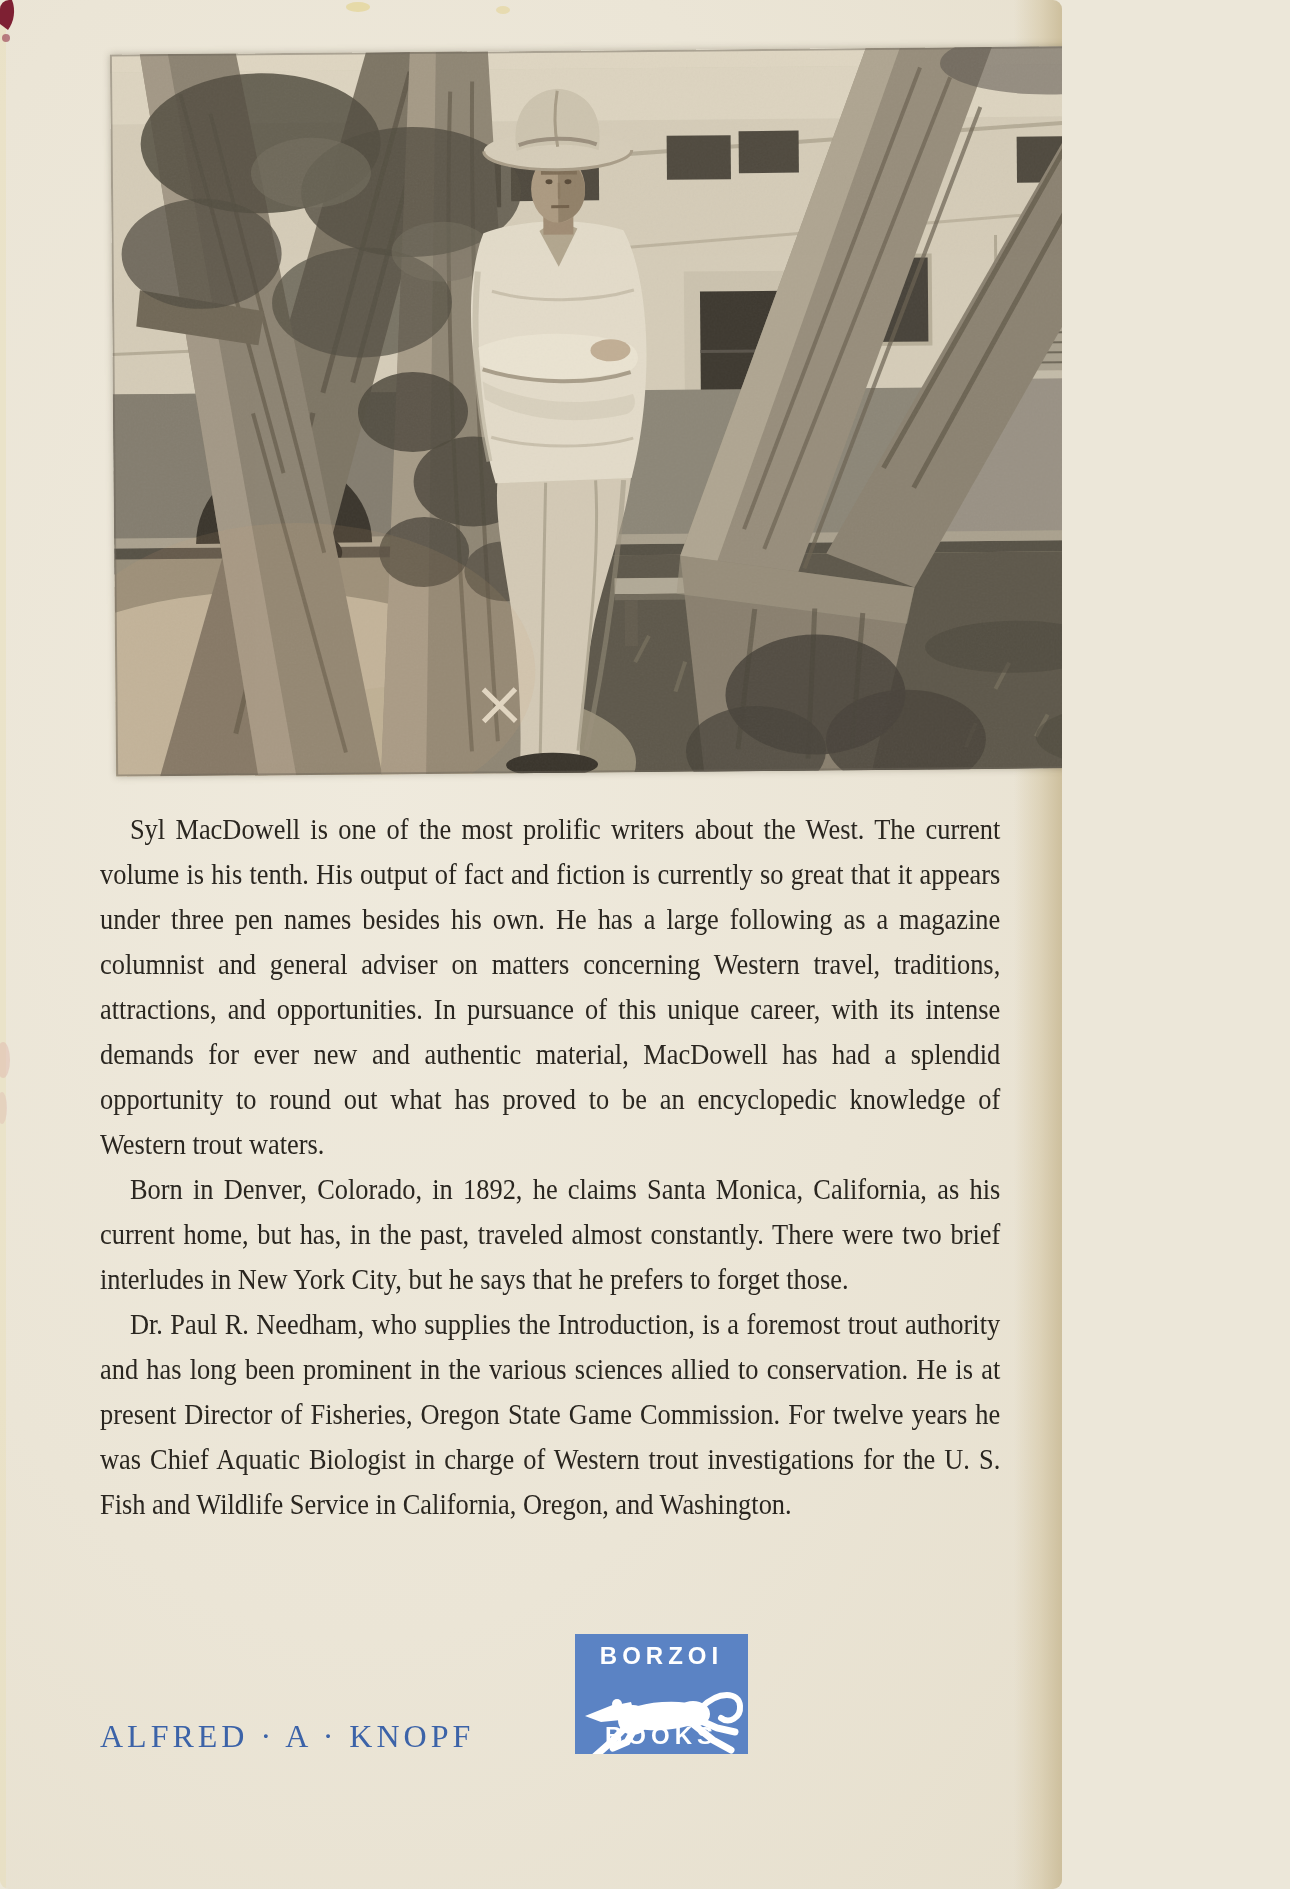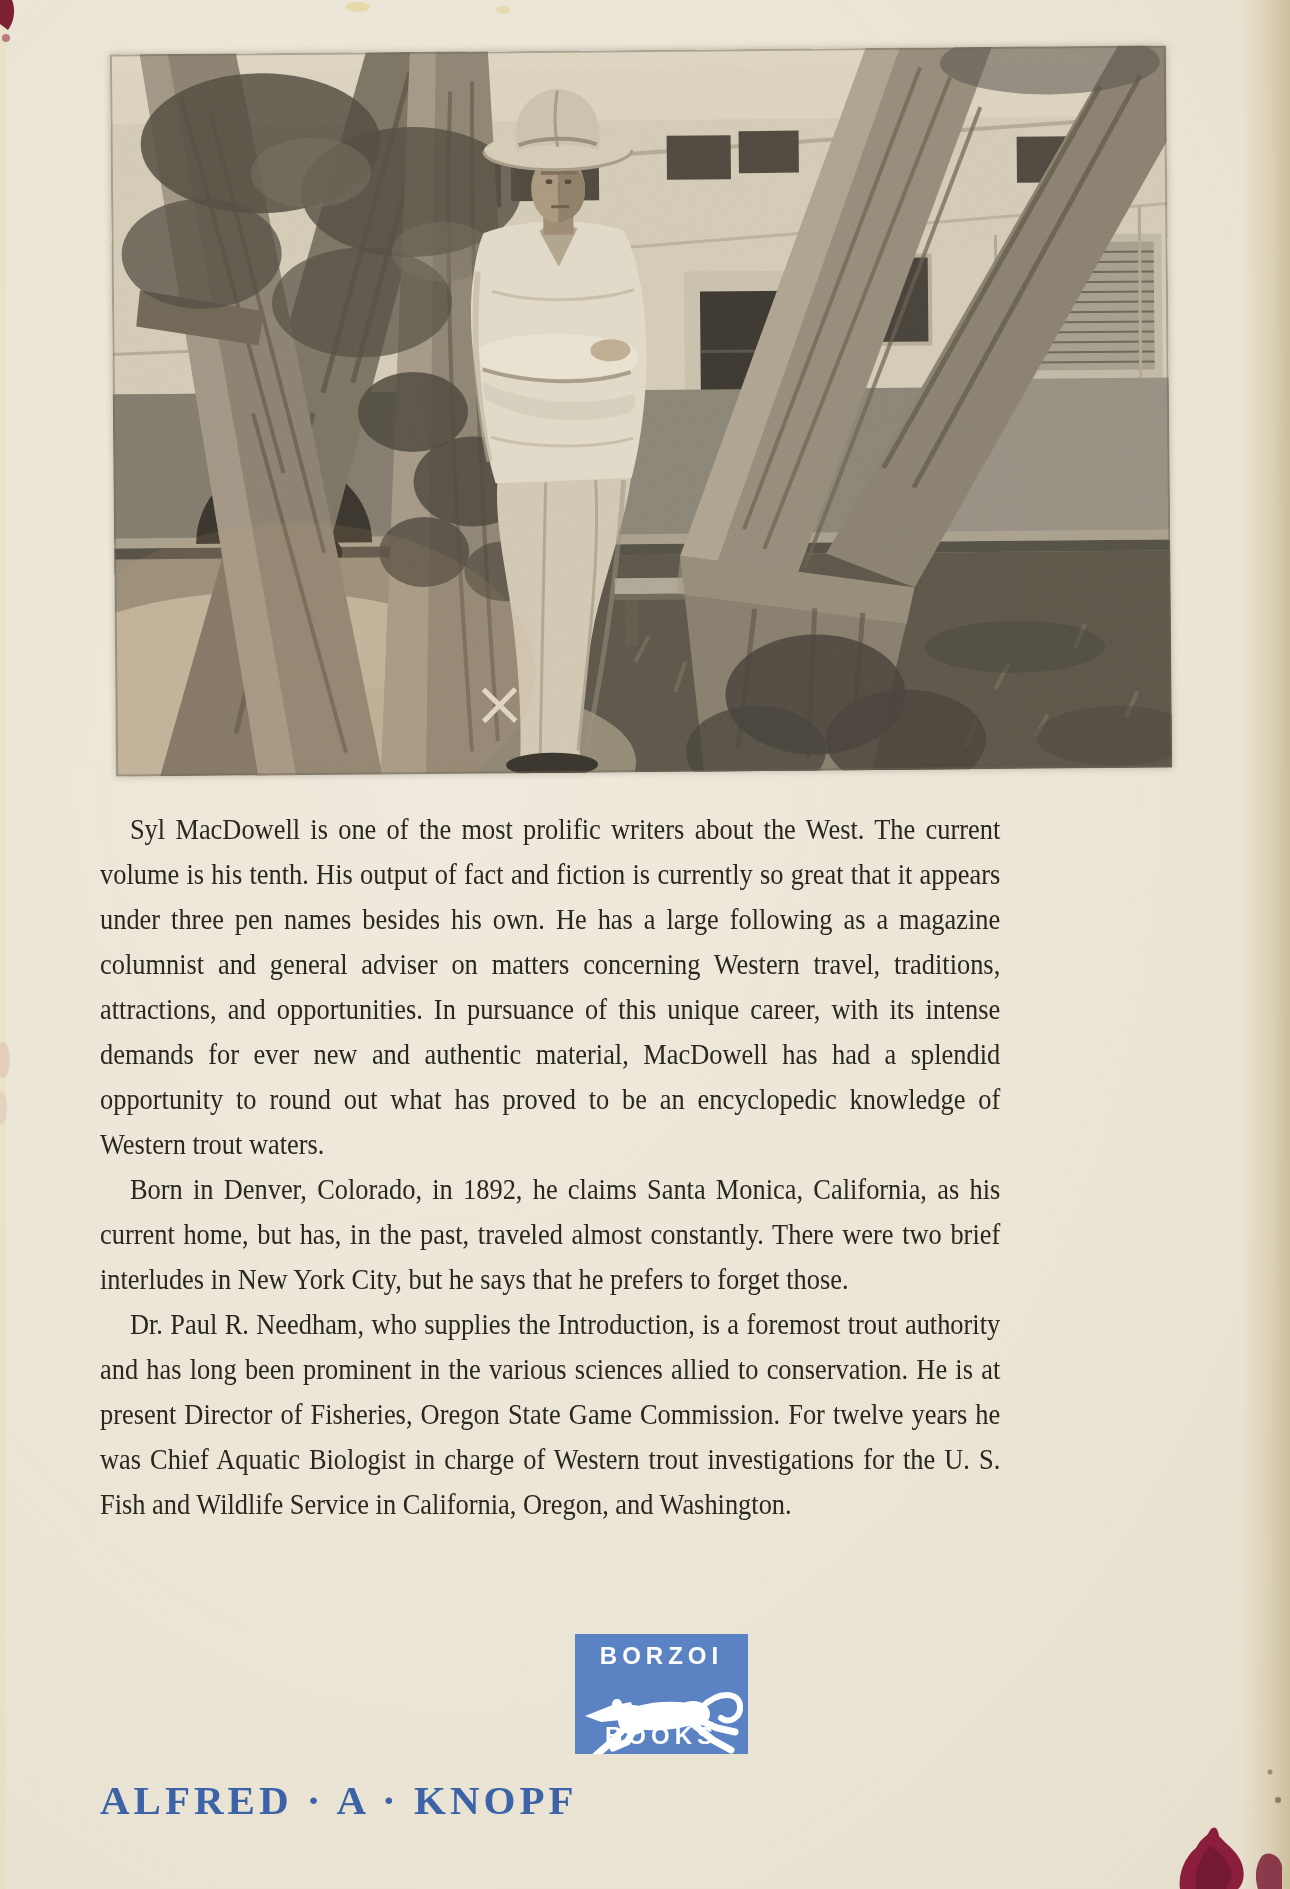--- a/index.html
+++ b/index.html
@@ -1,40 +1,41 @@
 <!DOCTYPE html>
 <html style="--ink: #2a2620; --accent: #3c63a8;"><head>
 <meta charset="utf-8">
 <style>
   html,body { margin:0; padding:0; }
   body { background:#ece7d9; font-family:"Liberation Serif", serif; }
   .page {
-    position:relative; width:1290px; height:1889px; overflow:hidden;
+    position:relative; width:1062px; height:1889px; overflow:hidden;
     background: radial-gradient(ellipse at 35% 40%, #efeadd 0%, #ebe5d6 55%, #e6dfcd 100%);
+    border-radius: 9px;
   }
   .page-edge {
     position:absolute; top:0; right:0; width:48px; height:100%;
     background: linear-gradient(to right, rgba(214,201,169,0) 0%, rgba(211,197,162,0.55) 55%, #cdbf9d 100%);
   }
   .photo {
     position:absolute; left:113px; top:50px; width:1056px; height:722px;
     transform:rotate(-0.5deg); transform-origin:center;
     box-shadow:0 0 7px rgba(90,80,60,0.35);
   }
   .photo svg { display:block; width:100%; height:100%; }
   .bio {
     position:absolute; left:100px; top:806px; width:1023px;
     transform:scaleX(0.88); transform-origin:left top;
     font-size:30px; line-height:45px; text-align:justify;
     color:var(--ink,#2a2620);
   }
   .bio p { margin:0; text-indent:34px; }
   .pub-text {
-    position:absolute; top:1776px; font-size:41px; letter-spacing:4px;
-    color:var(--accent,#3c63a8); white-space:nowrap;font-weight:bold;
+    position:absolute; top:1718px; font-size:32px; letter-spacing:4px;
+    color:var(--accent,#3c63a8); white-space:nowrap;
   }
   .pub-left  { left:100px; }
   .pub-right { left:793px; }
   .logo { position:absolute; left:575px; top:1634px; width:173px; height:120px; }
   .logo svg { display:block; width:100%; height:100%; }
   .stains { position:absolute; left:0; top:0; width:1290px; height:1889px; pointer-events:none; }
 </style>
 </head>
 <body style="background: rgb(236, 231, 217);">
 

